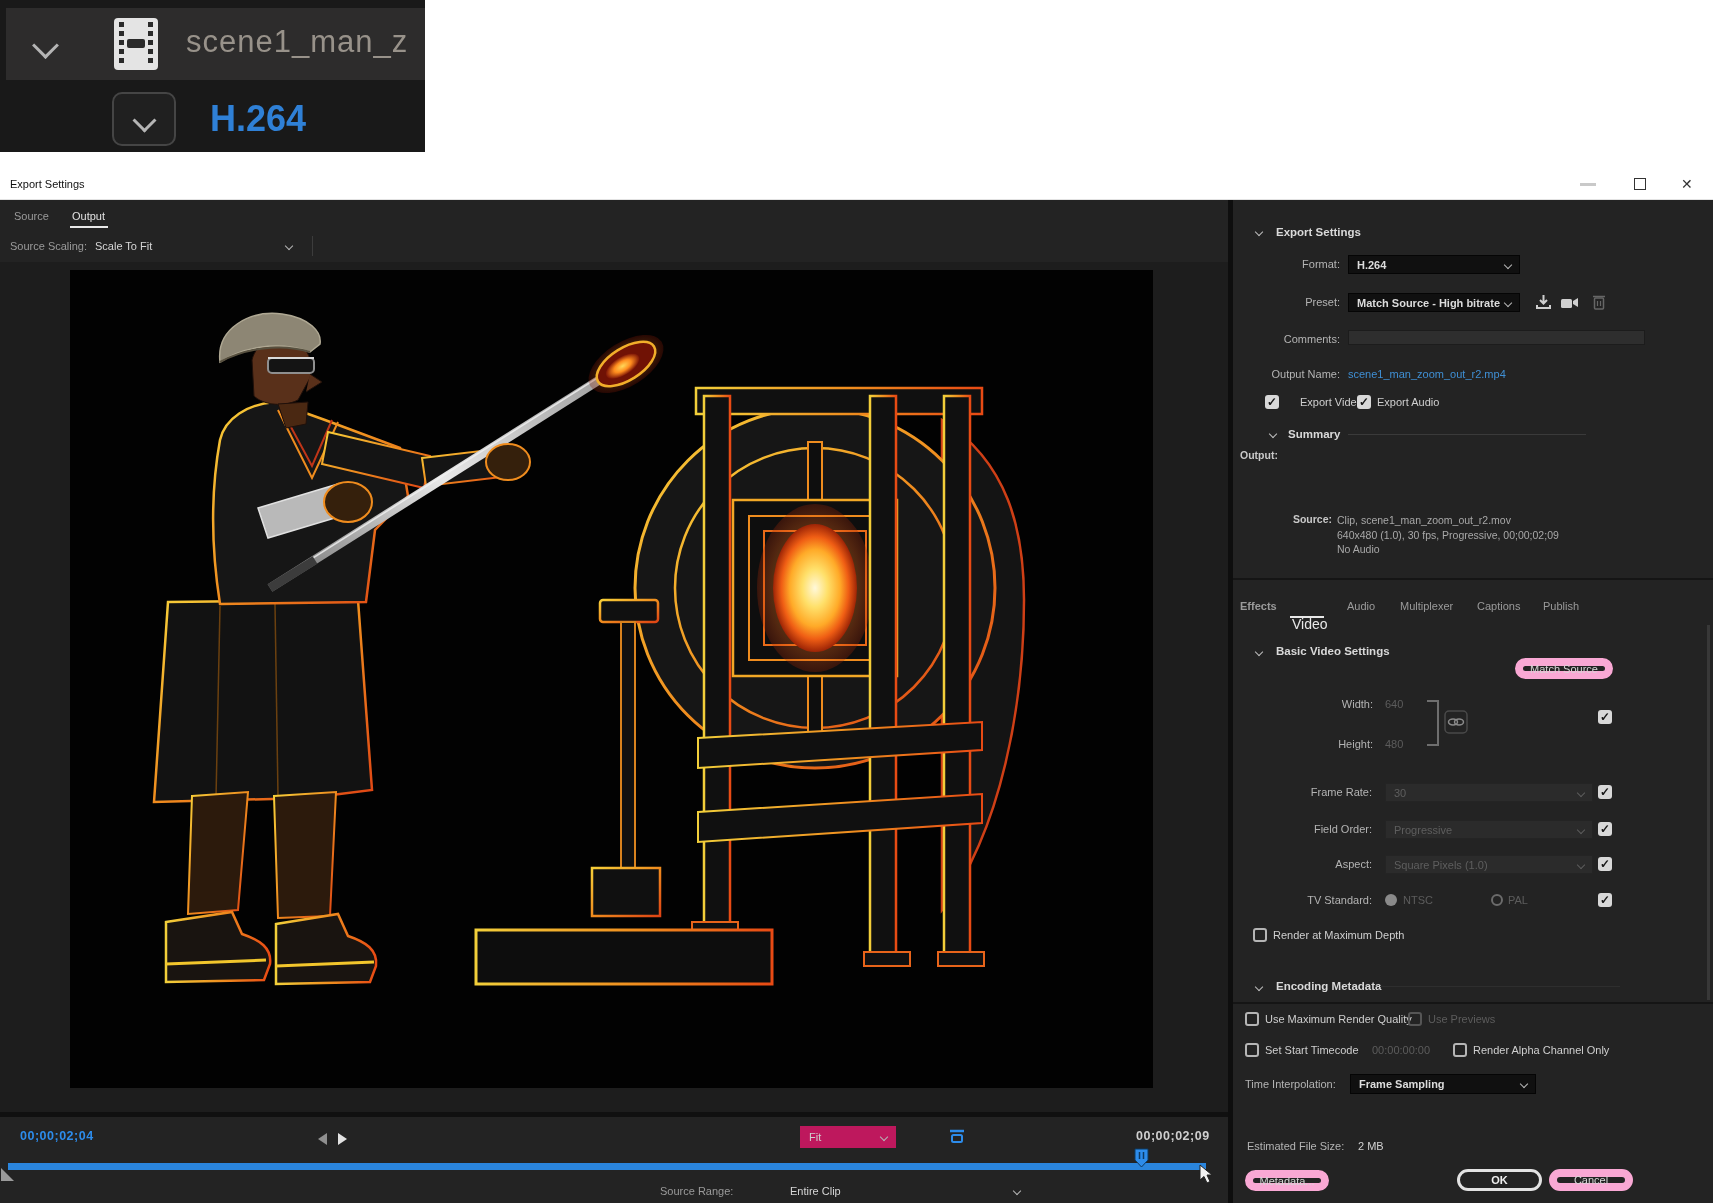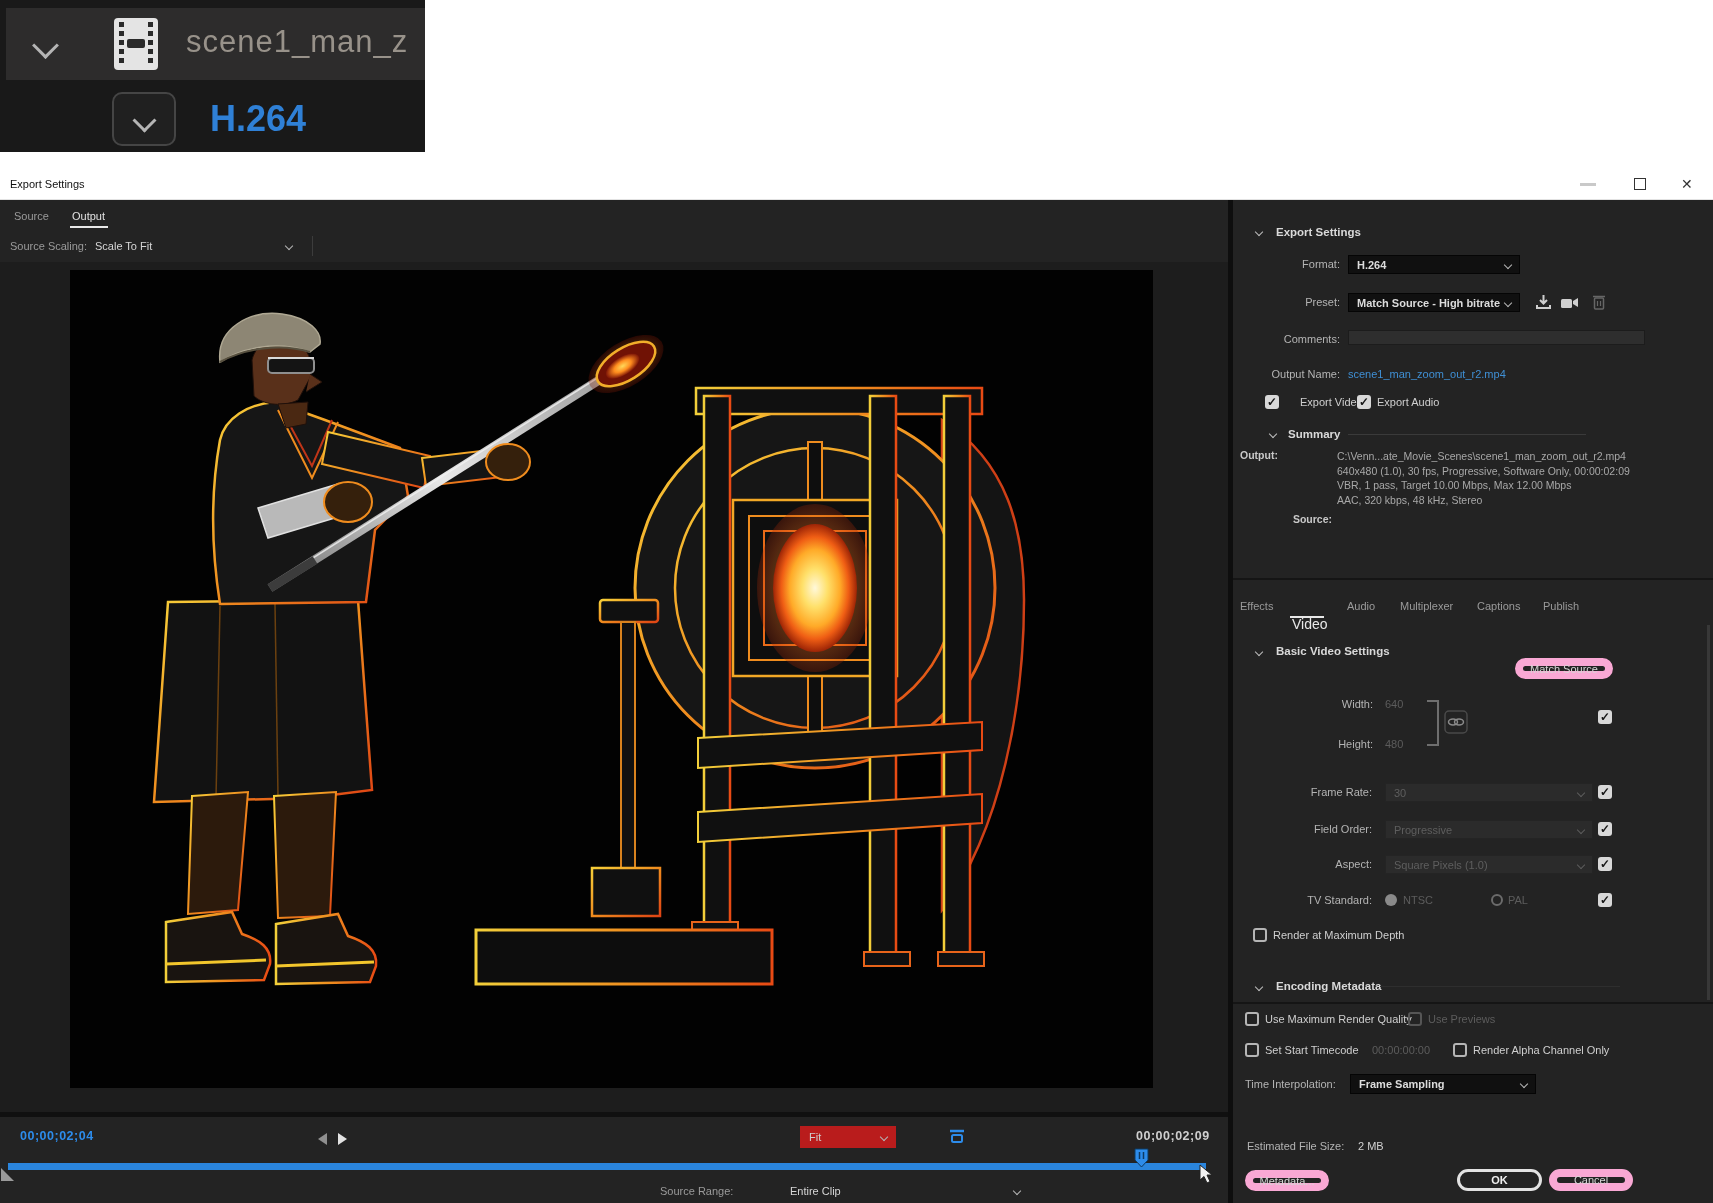--- a/index.html
+++ b/index.html
@@ -178,21 +178,21 @@
       <line x1="198" y1="88" x2="244" y2="88" stroke="#d9d9d9" stroke-width="2"></line>
       <path d="M150 92 C146 58 180 40 212 44 C240 48 252 62 250 74 L240 82 C206 70 172 78 150 92 Z" fill="#8d8674" stroke="#afa893" stroke-width="1.5"></path>
       <path d="M150 92 C172 80 208 72 240 82" fill="none" stroke="#57503f" stroke-width="2"></path>
     </svg>
   </div>
 
   <div class="abs" style="left:0;top:1112px;width:1228px;height:5px;background:#101010;"></div>
   <div class="abs txt" style="left:20px;top:1129px;font-size:12.5px;font-weight:bold;color:#2d8ceb;letter-spacing:0.5px;">00;00;02;04</div>
   <div class="abs" style="left:318px;top:1133px;width:0;height:0;border-top:6px solid transparent;border-bottom:6px solid transparent;border-right:9px solid #8f8f8f;"></div>
   <div class="abs" style="left:338px;top:1133px;width:0;height:0;border-top:6px solid transparent;border-bottom:6px solid transparent;border-left:9px solid #e2e2e2;"></div>
-  <div class="abs" style="left:800px;top:1126px;width:96px;height:22px;background:#b91c1c;display:flex;align-items:center;justify-content:space-between;padding:0 9px;box-sizing:border-box;">
+  <div class="abs" style="left:800px;top:1126px;width:96px;height:22px;background:#be185d;display:flex;align-items:center;justify-content:space-between;padding:0 9px;box-sizing:border-box;">
     <span class="txt" style="font-size:11px;color:#cfcfcf;">Fit</span>
     <span class="chev small"></span>
   </div>
   <svg class="abs" style="left:948px;top:1127px;" width="18" height="18" viewBox="0 0 18 18">
     <line x1="2" y1="4" x2="16" y2="4" stroke="#2d8ceb" stroke-width="2.5"></line>
     <rect x="4" y="8" width="10" height="7" rx="1.5" fill="none" stroke="#2d8ceb" stroke-width="2"></rect>
   </svg>
   <div class="abs txt" style="left:1136px;top:1129px;font-size:12.5px;font-weight:bold;color:#cfcfcf;letter-spacing:0.5px;">00;00;02;09</div>
 
   <div class="abs" style="left:8px;top:1163px;width:1198px;height:7px;background:#2a85dd;"></div>
@@ -250,31 +250,30 @@
   <div class="abs cb on" style="left:1265px;top:395px;"></div>
   <div class="abs txt" style="left:1285px;top:396px;font-size:11px;color:#cfcfcf;padding-left:15px;">Export Video</div>
   <div class="abs cb on" style="left:1357px;top:395px;"></div>
   <div class="abs txt" style="left:1377px;top:396px;font-size:11px;color:#cfcfcf;">Export Audio</div>
 
   <span class="abs chev small" style="left:1270px;top:431px;border-color:#bdbdbd;"></span>
   <div class="abs txt secTitle" style="left:1288px;top:428px;">Summary</div>
   <div class="abs hline" style="left:1348px;top:434px;width:238px;"></div>
 
   <div class="abs txt" style="left:1240px;top:449px;width:92px;text-align:left;font-size:10.5px;color:#c9c9c9;font-weight:bold;">Output:</div>
-  <div class="abs" style="left:1337px;top:449px;width:372px;">
-    <div class="sumline txt">C:\Venn...ate_Movie_Scenes\scene1_man_zoom_out_r2.mp4</div>
-    <div class="sumline txt">640x480 (1.0), 30 fps, Progressive, Software Only, 00:00:02:09</div>
-    <div class="sumline txt">VBR, 1 pass, Target 10.00 Mbps, Max 12.00 Mbps</div>
-    <div class="sumline txt">AAC, 320 kbps, 48 kHz, Stereo</div>
-  </div>
   <div class="abs txt" style="left:1240px;top:513px;width:92px;text-align:right;font-size:10.5px;color:#c9c9c9;font-weight:bold;">Source:</div>
+  <div class="abs" style="left:1337px;top:513px;width:372px;">
+    <div class="sumline txt">Clip, scene1_man_zoom_out_r2.mov</div>
+    <div class="sumline txt">640x480 (1.0), 30 fps, Progressive, 00;00;02;09</div>
+    <div class="sumline txt">No Audio</div>
+  </div>
 
   <div class="abs" style="left:1233px;top:578px;width:480px;height:2px;background:#151515;"></div>
 
-  <div class="abs txt" style="left:1240px;top:600px;font-size:11px;color:#9a9a9a;">Effects</div>
+  <div class="abs txt" style="left:1240px;top:600px;font-size:11px;color:#9a9a9a;font-weight:bold;">Effects</div>
   <div class="abs txt" style="left:1292px;top:616px;font-size:14px;color:#e8e8e8;font-weight:normal;">Video</div>
   <div class="abs" style="left:1290px;top:616px;width:34px;height:2px;background:#e8e8e8;"></div>
   <div class="abs txt" style="left:1347px;top:600px;font-size:11px;color:#9a9a9a;">Audio</div>
   <div class="abs txt" style="left:1400px;top:600px;font-size:11px;color:#9a9a9a;">Multiplexer</div>
   <div class="abs txt" style="left:1477px;top:600px;font-size:11px;color:#9a9a9a;">Captions</div>
   <div class="abs txt" style="left:1543px;top:600px;font-size:11px;color:#9a9a9a;">Publish</div>
 
   <div class="abs" style="left:1707px;top:625px;width:3px;height:375px;background:#383838;"></div>
 
   <span class="abs chev small" style="left:1256px;top:649px;border-color:#bdbdbd;"></span>

